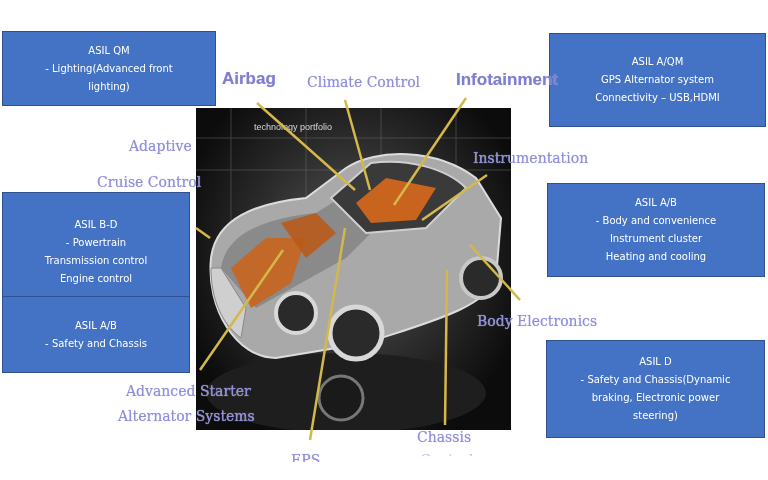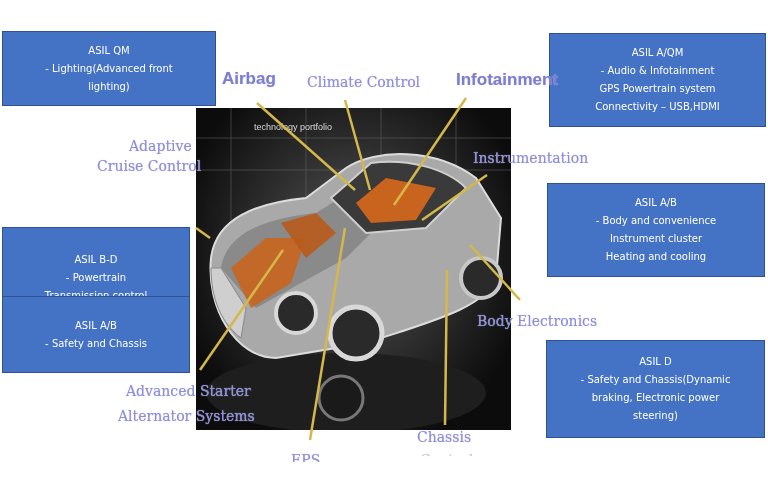--- a/index.html
+++ b/index.html
@@ -84,26 +84,25 @@
 </svg>
 
 <div class="box" style="left:2px;top:31px;width:214px;height:75px;">
   <div class="line">ASIL QM</div>
   <div class="line">- Lighting(Advanced front</div>
   <div class="line">lighting)</div>
 </div>
 
 <div class="box" style="left:549px;top:33px;width:217px;height:94px;">
   <div class="line">ASIL A/QM</div>
-  <div class="line">-    Audio &amp; Infotainment</div>
-  <div class="line">GPS Powertrain system</div>
+  <div class="line">GPS Alternator system</div>
   <div class="line">Connectivity – USB,HDMI</div>
 </div>
 
-<div class="box" style="left:2px;top:192px;width:188px;height:119px;margin-top:35px;">
+<div class="box" style="left:2px;top:192px;width:188px;height:119px;">
   <div class="line">ASIL B-D</div>
   <div class="line">-    Powertrain</div>
   <div class="line">Transmission control</div>
   <div class="line">Engine control</div>
 </div>
 
 <div class="box" style="left:547px;top:183px;width:218px;height:94px;">
   <div class="line">ASIL A/B</div>
   <div class="line">-    Body and convenience</div>
   <div class="line">Instrument cluster</div>
@@ -119,20 +118,20 @@
   <div class="line">ASIL D</div>
   <div class="line">- Safety and Chassis(Dynamic</div>
   <div class="line">braking, Electronic power</div>
   <div class="line">steering)</div>
 </div>
 
 <div class="label sans" style="left:222px;top:69px;">Airbag</div>
 <div class="label" style="left:307px;top:72px;">Climate Control</div>
 <div class="label sans" style="left:456px;top:70px;">Infotainment</div>
 <div class="label" style="left:97px;top:136px;margin-left:32px;">Adaptive</div>
-<div class="label" style="left:97px;top:156px;">Cruise Control</div>
+<div class="label" style="left:97px;top:172px;">Cruise Control</div>
 <div class="label" style="left:473px;top:148px;">Instrumentation</div>
 <div class="label" style="left:477px;top:311px;">Body Electronics</div>
 <div class="label" style="left:126px;top:381px;">Advanced Starter</div>
 <div class="label" style="left:118px;top:406px;">Alternator Systems</div>
 <div class="label" style="left:291px;top:450px;height:12px;overflow:hidden;">EPS</div>
 <div class="label" style="left:417px;top:427px;">Chassis</div>
 <div class="label" style="left:420px;top:450px;height:6px;overflow:hidden;opacity:0.5;">Control</div>
 
 </body></html>

